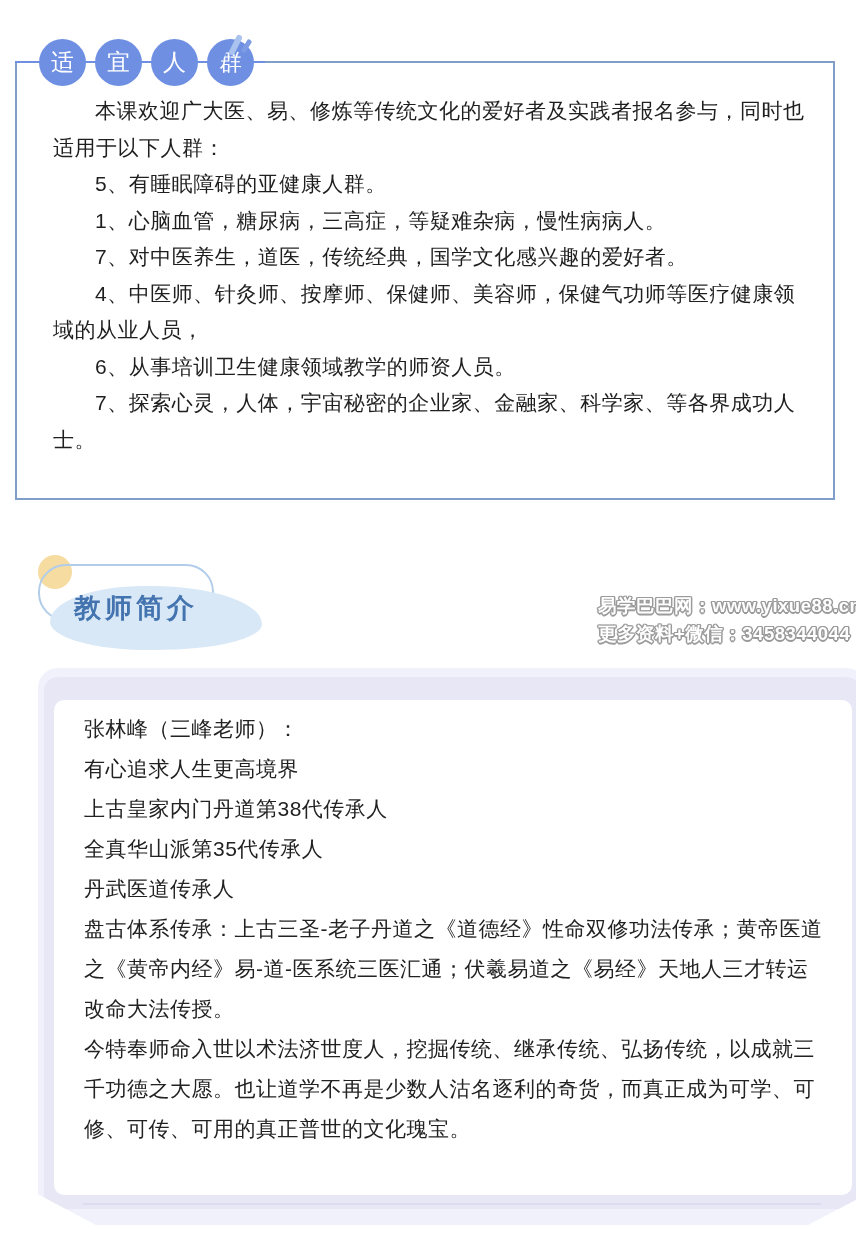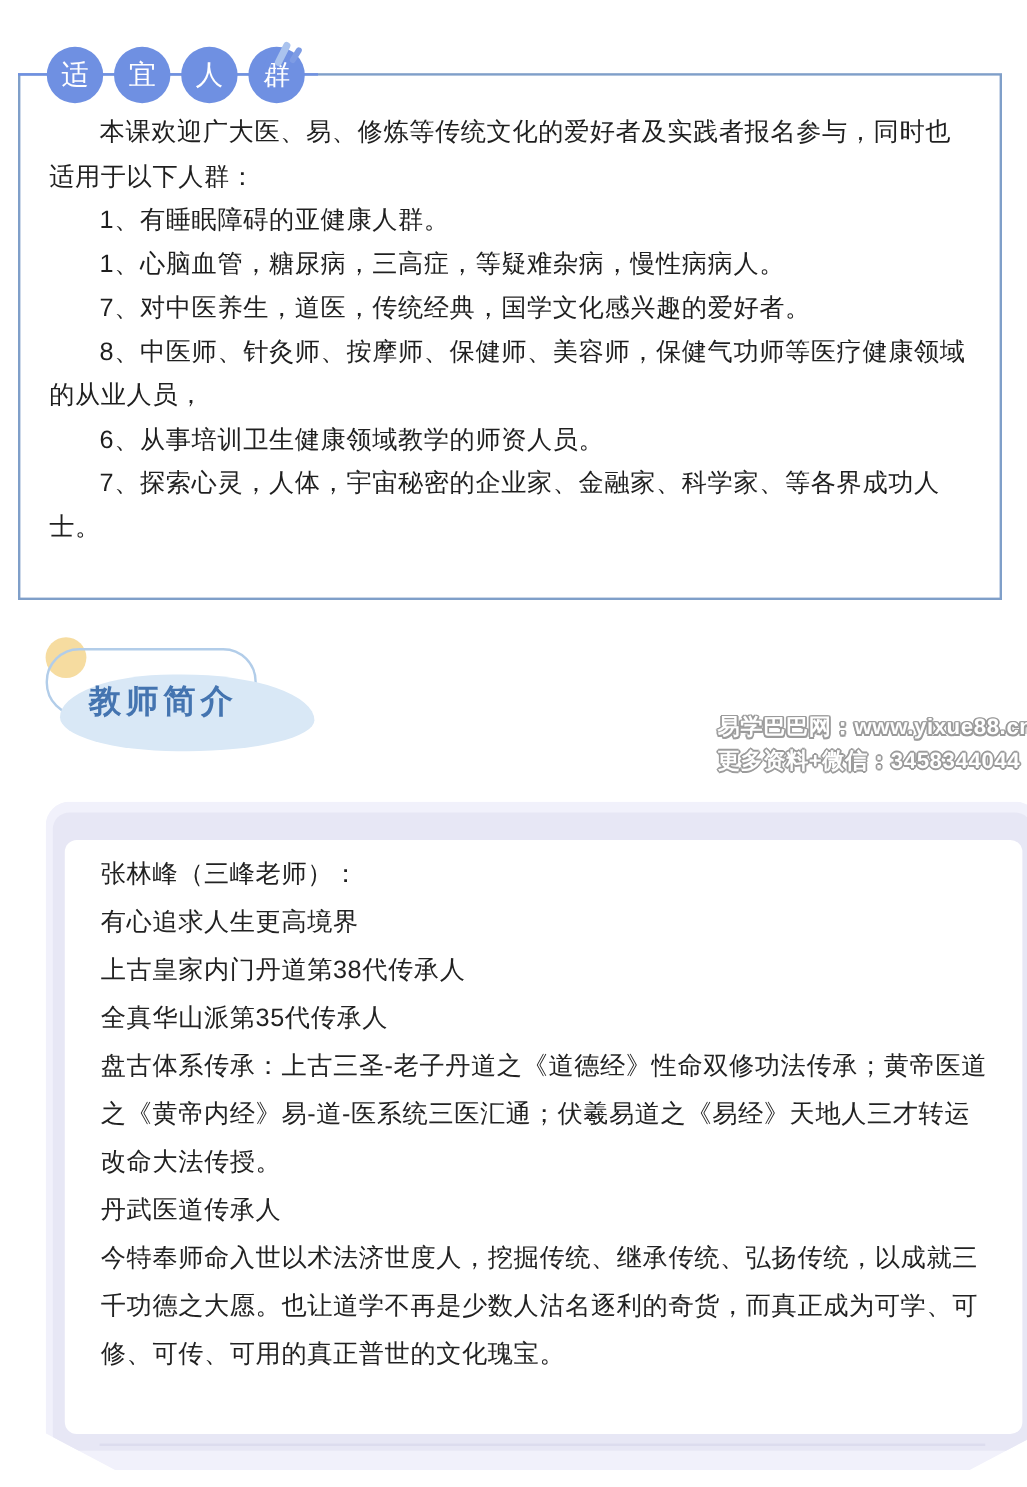--- a/index.html
+++ b/index.html
@@ -46,33 +46,33 @@
     z-index: 2;
   }
   .sparkle {
     position: absolute;
     left: 198px; top: -37px;
     z-index: 3;
   }
   .box1-content {
     position: absolute;
     left: 0; top: 30px; right: 0;
-    padding: 0 22px 0 24px;
+    padding: 0 22px 0 36px;
   }
   .box1-content p {
     font-size: 21px;
     line-height: 36.5px;
     text-indent: 2em;
     letter-spacing: 0.5px;
   }
 
   
   .sec2-header {
     position: absolute;
-    left: 30px; top: 526px;
+    left: 30px; top: 550px;
     width: 320px; height: 120px;
   }
   .yellow-dot {
     position: absolute;
     left: 8px; top: 5px;
     width: 34px; height: 34px;
     border-radius: 50%;
     background: #f6dca0;
     z-index: 1;
   }
@@ -173,24 +173,24 @@
       </div>
     <svg class="sparkle" width="40" height="36" viewBox="0 0 40 36">
       <g stroke-linecap="round">
         <line x1="7" y1="30" x2="11" y2="20" stroke="#6f90e2" stroke-width="5"></line>
         <line x1="17" y1="26" x2="24" y2="12" stroke="#aac3ee" stroke-width="6"></line>
         <line x1="29" y1="24" x2="34" y2="16" stroke="#7e9ce4" stroke-width="5"></line>
       </g>
     </svg>
     <div class="box1-content">
         <p>本课欢迎广大医、易、修炼等传统文化的爱好者及实践者报名参与，同时也适用于以下人群：</p>
-        <p>1、有睡眠障碍的亚健康人群。</p>
+        <p>5、有睡眠障碍的亚健康人群。</p>
         <p>1、心脑血管，糖尿病，三高症，等疑难杂病，慢性病病人。</p>
         <p>7、对中医养生，道医，传统经典，国学文化感兴趣的爱好者。</p>
-        <p>8、中医师、针灸师、按摩师、保健师、美容师，保健气功师等医疗健康领域的从业人员，</p>
+        <p>4、中医师、针灸师、按摩师、保健师、美容师，保健气功师等医疗健康领域的从业人员，</p>
         <p>6、从事培训卫生健康领域教学的师资人员。</p>
         <p>7、探索心灵，人体，宇宙秘密的企业家、金融家、科学家、等各界成功人士。</p>
       </div>
   </div>
 
   <div class="sec2-header">
     <div class="yellow-dot"></div>
     <div class="title-outline"></div>
     <div class="title-blob"></div>
     <div class="sec2-title">教师简介</div>
@@ -202,19 +202,19 @@
   </div>
 
   <div class="card-outer">
     <div class="card-mid"></div>
     <div class="card-divider"></div>
     <div class="card-white">
         <p>张林峰（三峰老师）：</p>
         <p>有心追求人生更高境界</p>
         <p>上古皇家内门丹道第38代传承人</p>
         <p>全真华山派第35代传承人</p>
+        <p>丹武医道传承人</p>
         <p>盘古体系传承：上古三圣-老子丹道之《道德经》性命双修功法传承；黄帝医道之《黄帝内经》易-道-医系统三医汇通；伏羲易道之《易经》天地人三才转运改命大法传授。</p>
-        <p>丹武医道传承人</p>
         <p>今特奉师命入世以术法济世度人，挖掘传统、继承传统、弘扬传统，以成就三千功德之大愿。也让道学不再是少数人沽名逐利的奇货，而真正成为可学、可修、可传、可用的真正普世的文化瑰宝。</p>
       </div>
   </div>
 
 </div>
 
 </body></html>

